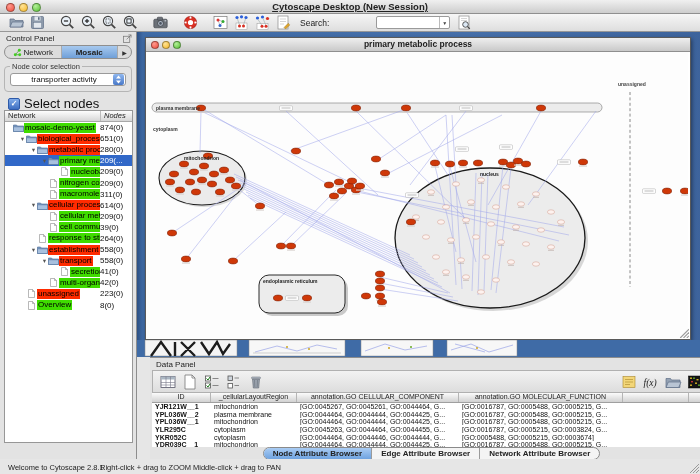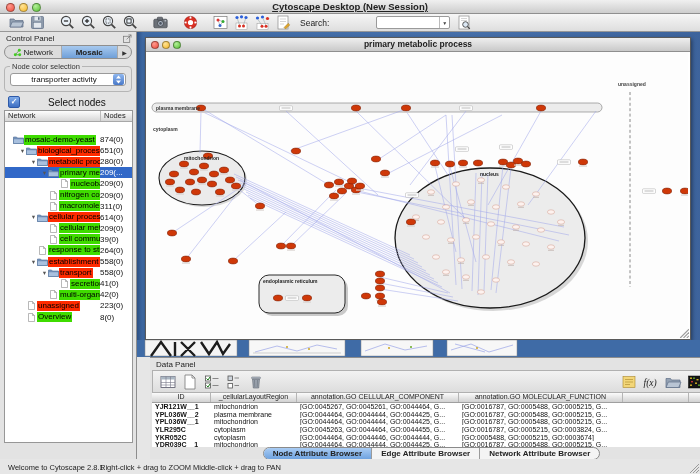--- a/index.html
+++ b/index.html
@@ -44,25 +44,25 @@
   .mac-select{position:absolute;left:5px;top:6px;width:116px;height:13px;background:#fff;border:1px solid #9a9a9a;
      border-radius:3px;display:flex;align-items:center;box-sizing:border-box;}
   .mac-select .val{flex:1;font-size:8px;padding-left:4px;color:#111;text-align:center;}
   .stepper{width:11px;height:11px;margin-right:1px;border-radius:2px;
      background:linear-gradient(#8fb7ef,#4878c8);display:flex;flex-direction:column;align-items:center;justify-content:center;}
   .stepper svg{width:7px;height:9px;}
   .checkrow{position:absolute;left:8px;top:64px;display:flex;align-items:center;gap:4px;}
   .checkbox{width:10px;height:10px;border-radius:2px;border:1px solid #2d59a8;
      background:linear-gradient(#7fabe9,#3e6fc2);color:#fff;font-size:8px;font-weight:bold;
      display:flex;align-items:center;justify-content:center;line-height:1;}
-  .checklabel{font-size:10px;color:#111;margin-left:24px;}
+  .checklabel{font-size:13px;color:#111;}
   .tree-box{position:absolute;left:4px;top:78px;width:129px;height:333px;background:#fff;border:1px solid #979797;box-sizing:border-box;overflow:hidden;}
   .tree-head{height:10px;display:flex;background:linear-gradient(#fdfdfd,#d6d6d6);border-bottom:1px solid #a8a8a8;font-size:7.5px;color:#222;}
   .th-network{width:92px;padding-left:3px;border-right:1px solid #bbb;}
-  .th-nodes{flex:1;padding-left:3px;}
+  .th-nodes{flex:1;padding-left:3px;font-style:italic;}
   .tree-rows{position:relative;}
   .tree-row{position:relative;height:11.1px;display:flex;align-items:center;white-space:nowrap;overflow:hidden;font-size:8px;}
   .tree-row.sel{background:#3168c8;}
   .tr-exp{width:7px;font-size:5.5px;color:#555;text-align:center;flex:0 0 auto;}
   .tr-icon{width:11px;height:9px;flex:0 0 auto;}
   .tr-icon svg{width:11px;height:9px;display:block;}
   .chip{padding:0 1px;color:#000;line-height:10px;}
   .chip.green{background:#3fdc00;}
   .chip.red{background:#ff2b00;}
   .tr-count{position:absolute;left:95px;right:0;top:0;bottom:0;display:flex;align-items:center;background:#fff;font-size:8px;}
@@ -308,21 +308,21 @@
   <div class="checkrow">
     <span class="checkbox">✓</span>
     <span class="checklabel">Select nodes</span>
   </div>
   <div class="tree-box">
     <div class="tree-head">
       <span class="th-network">Network</span>
       <span class="th-nodes">Nodes</span>
     </div>
     <div class="tree-rows" id="tree-rows">
-        <div class="tree-row" style="padding-left: 1px; margin-top: 12px;">
+        <div class="tree-row" style="padding-left: 1px;">
           <span class="tr-exp"></span>
           <span class="tr-icon">
             <svg viewBox="0 0 11 9">
               <path d="M0.5 2h3l1 1h6v5.5h-10z" fill="#7d9cc4" stroke="#4a6a94" stroke-width="0.6"></path>
               <path d="M0.5 3.8h10v4.7h-10z" fill="#a8c0de" stroke="#4a6a94" stroke-width="0.5"></path>
             </svg>
           </span>
           <span class="chip green">mosaic-demo-yeast</span>
           <span class="tr-count">874(0)</span>
         </div>

